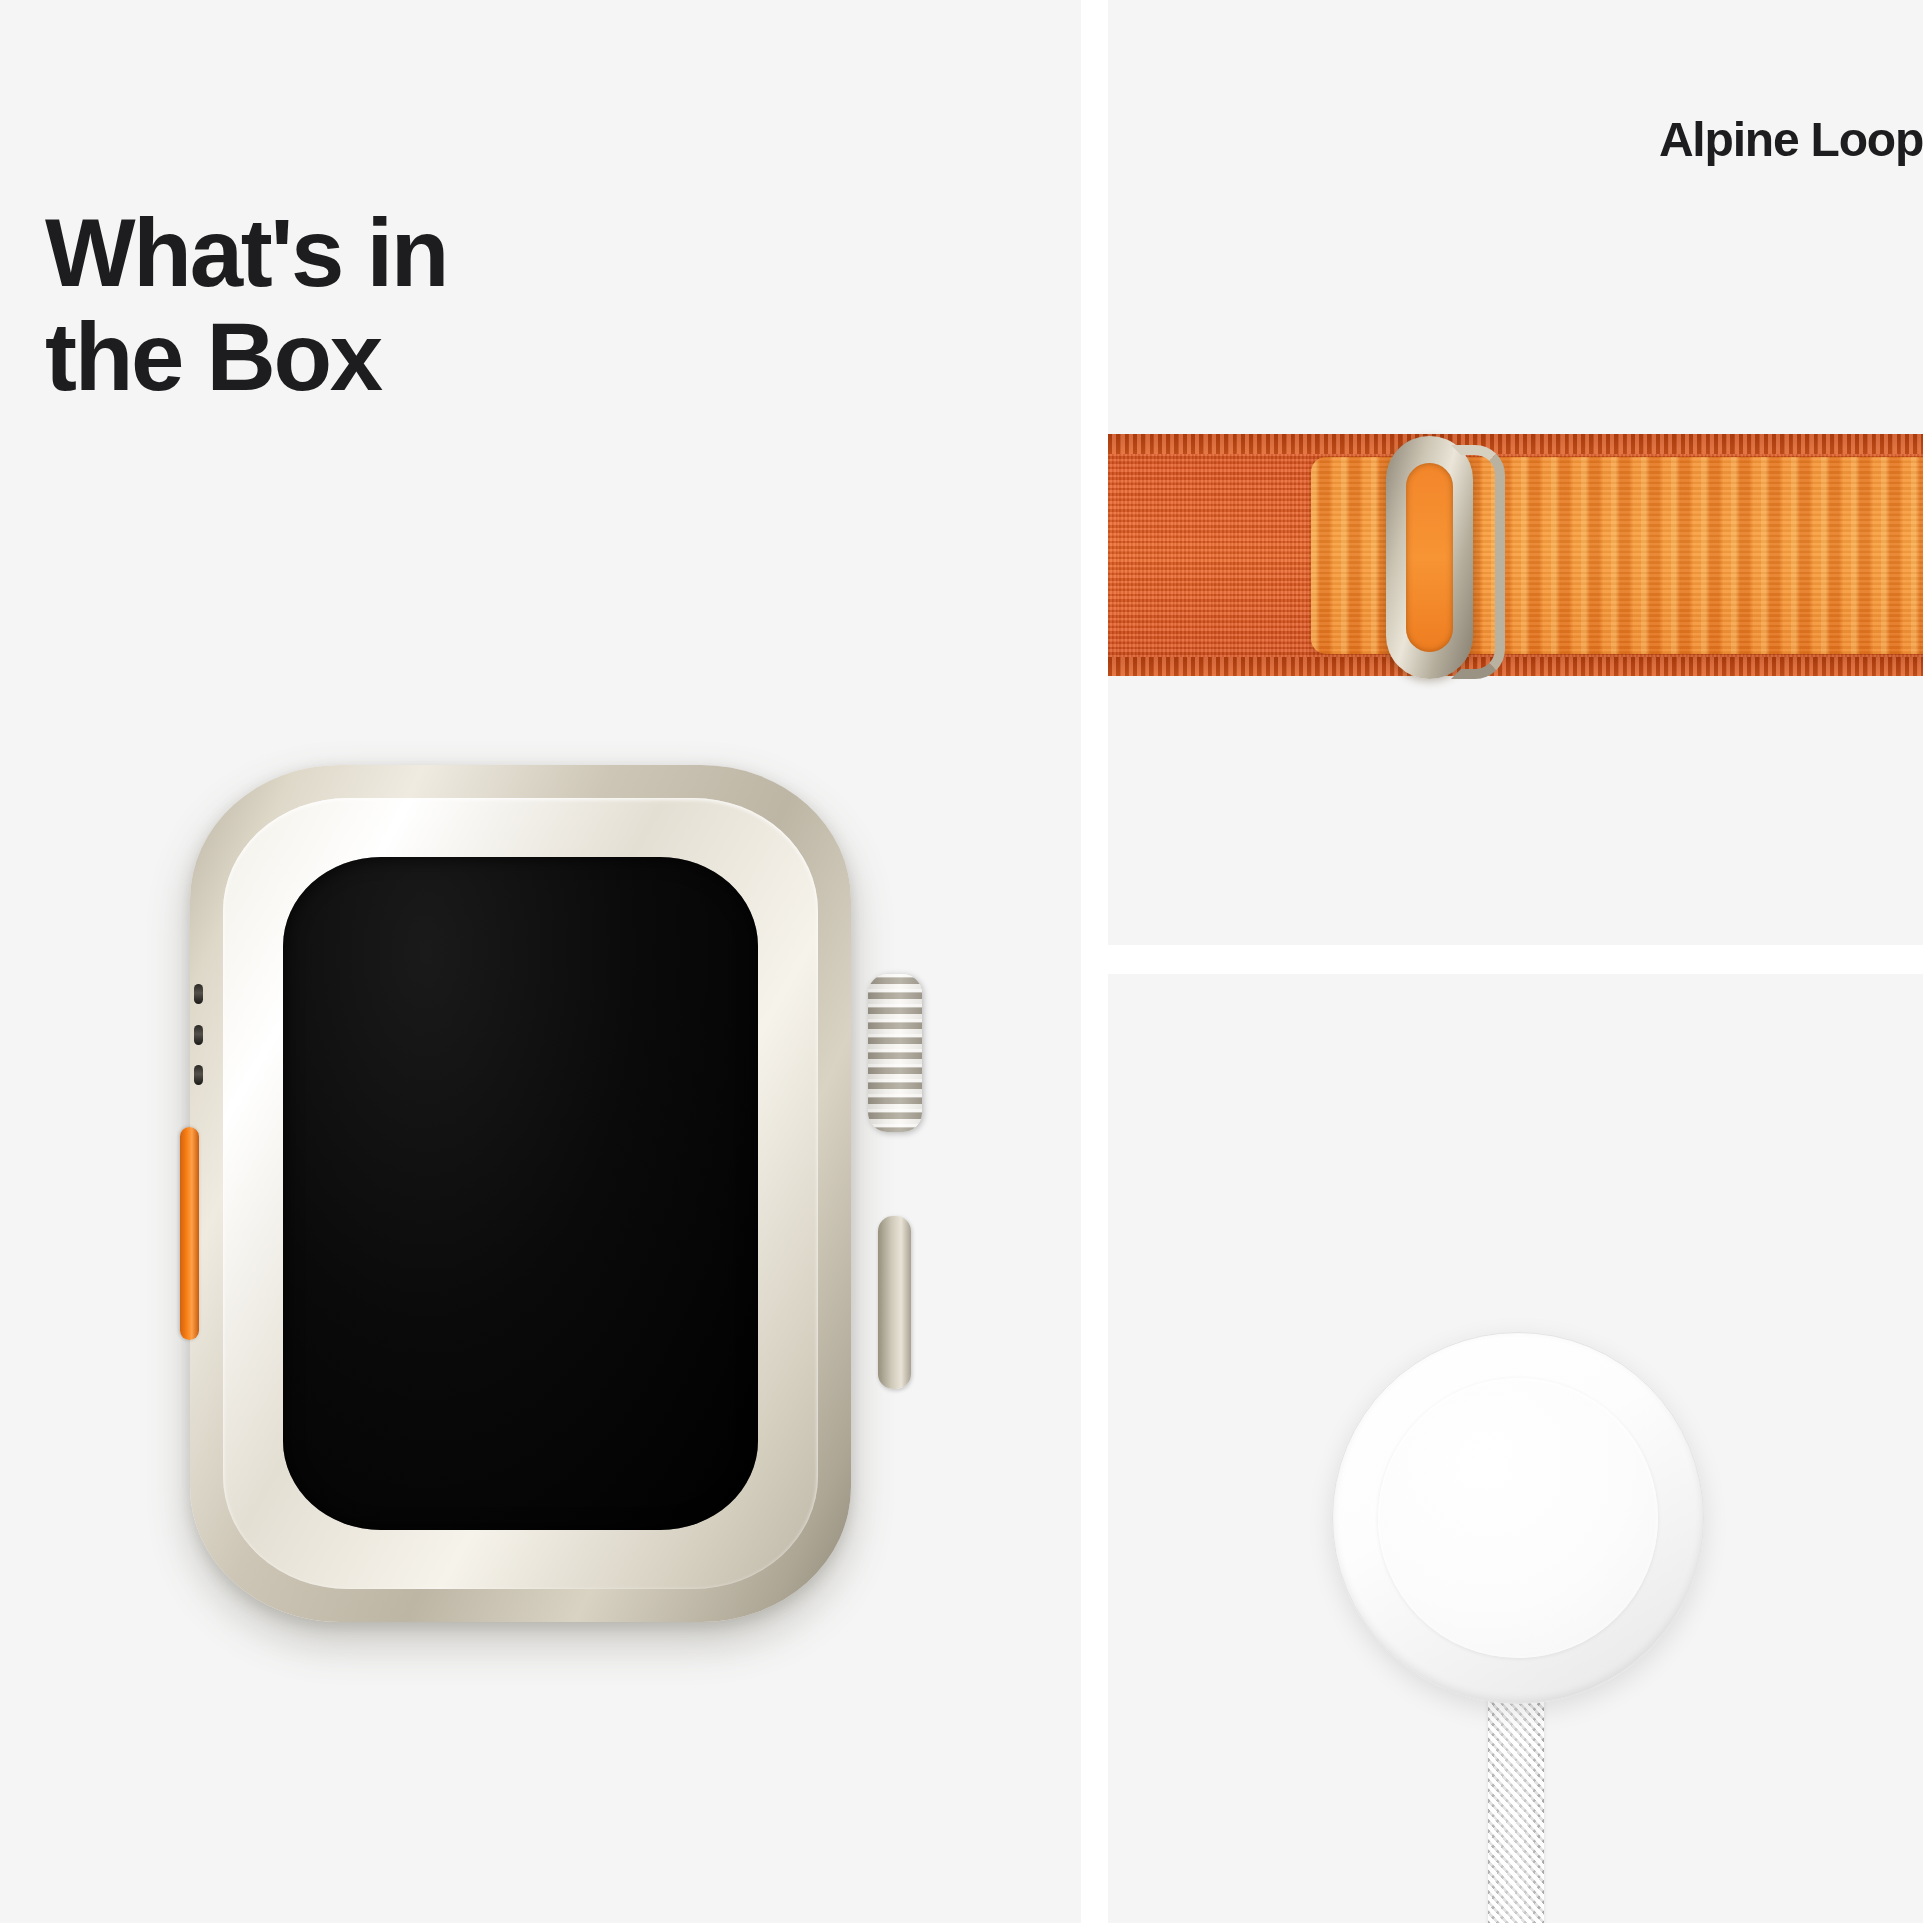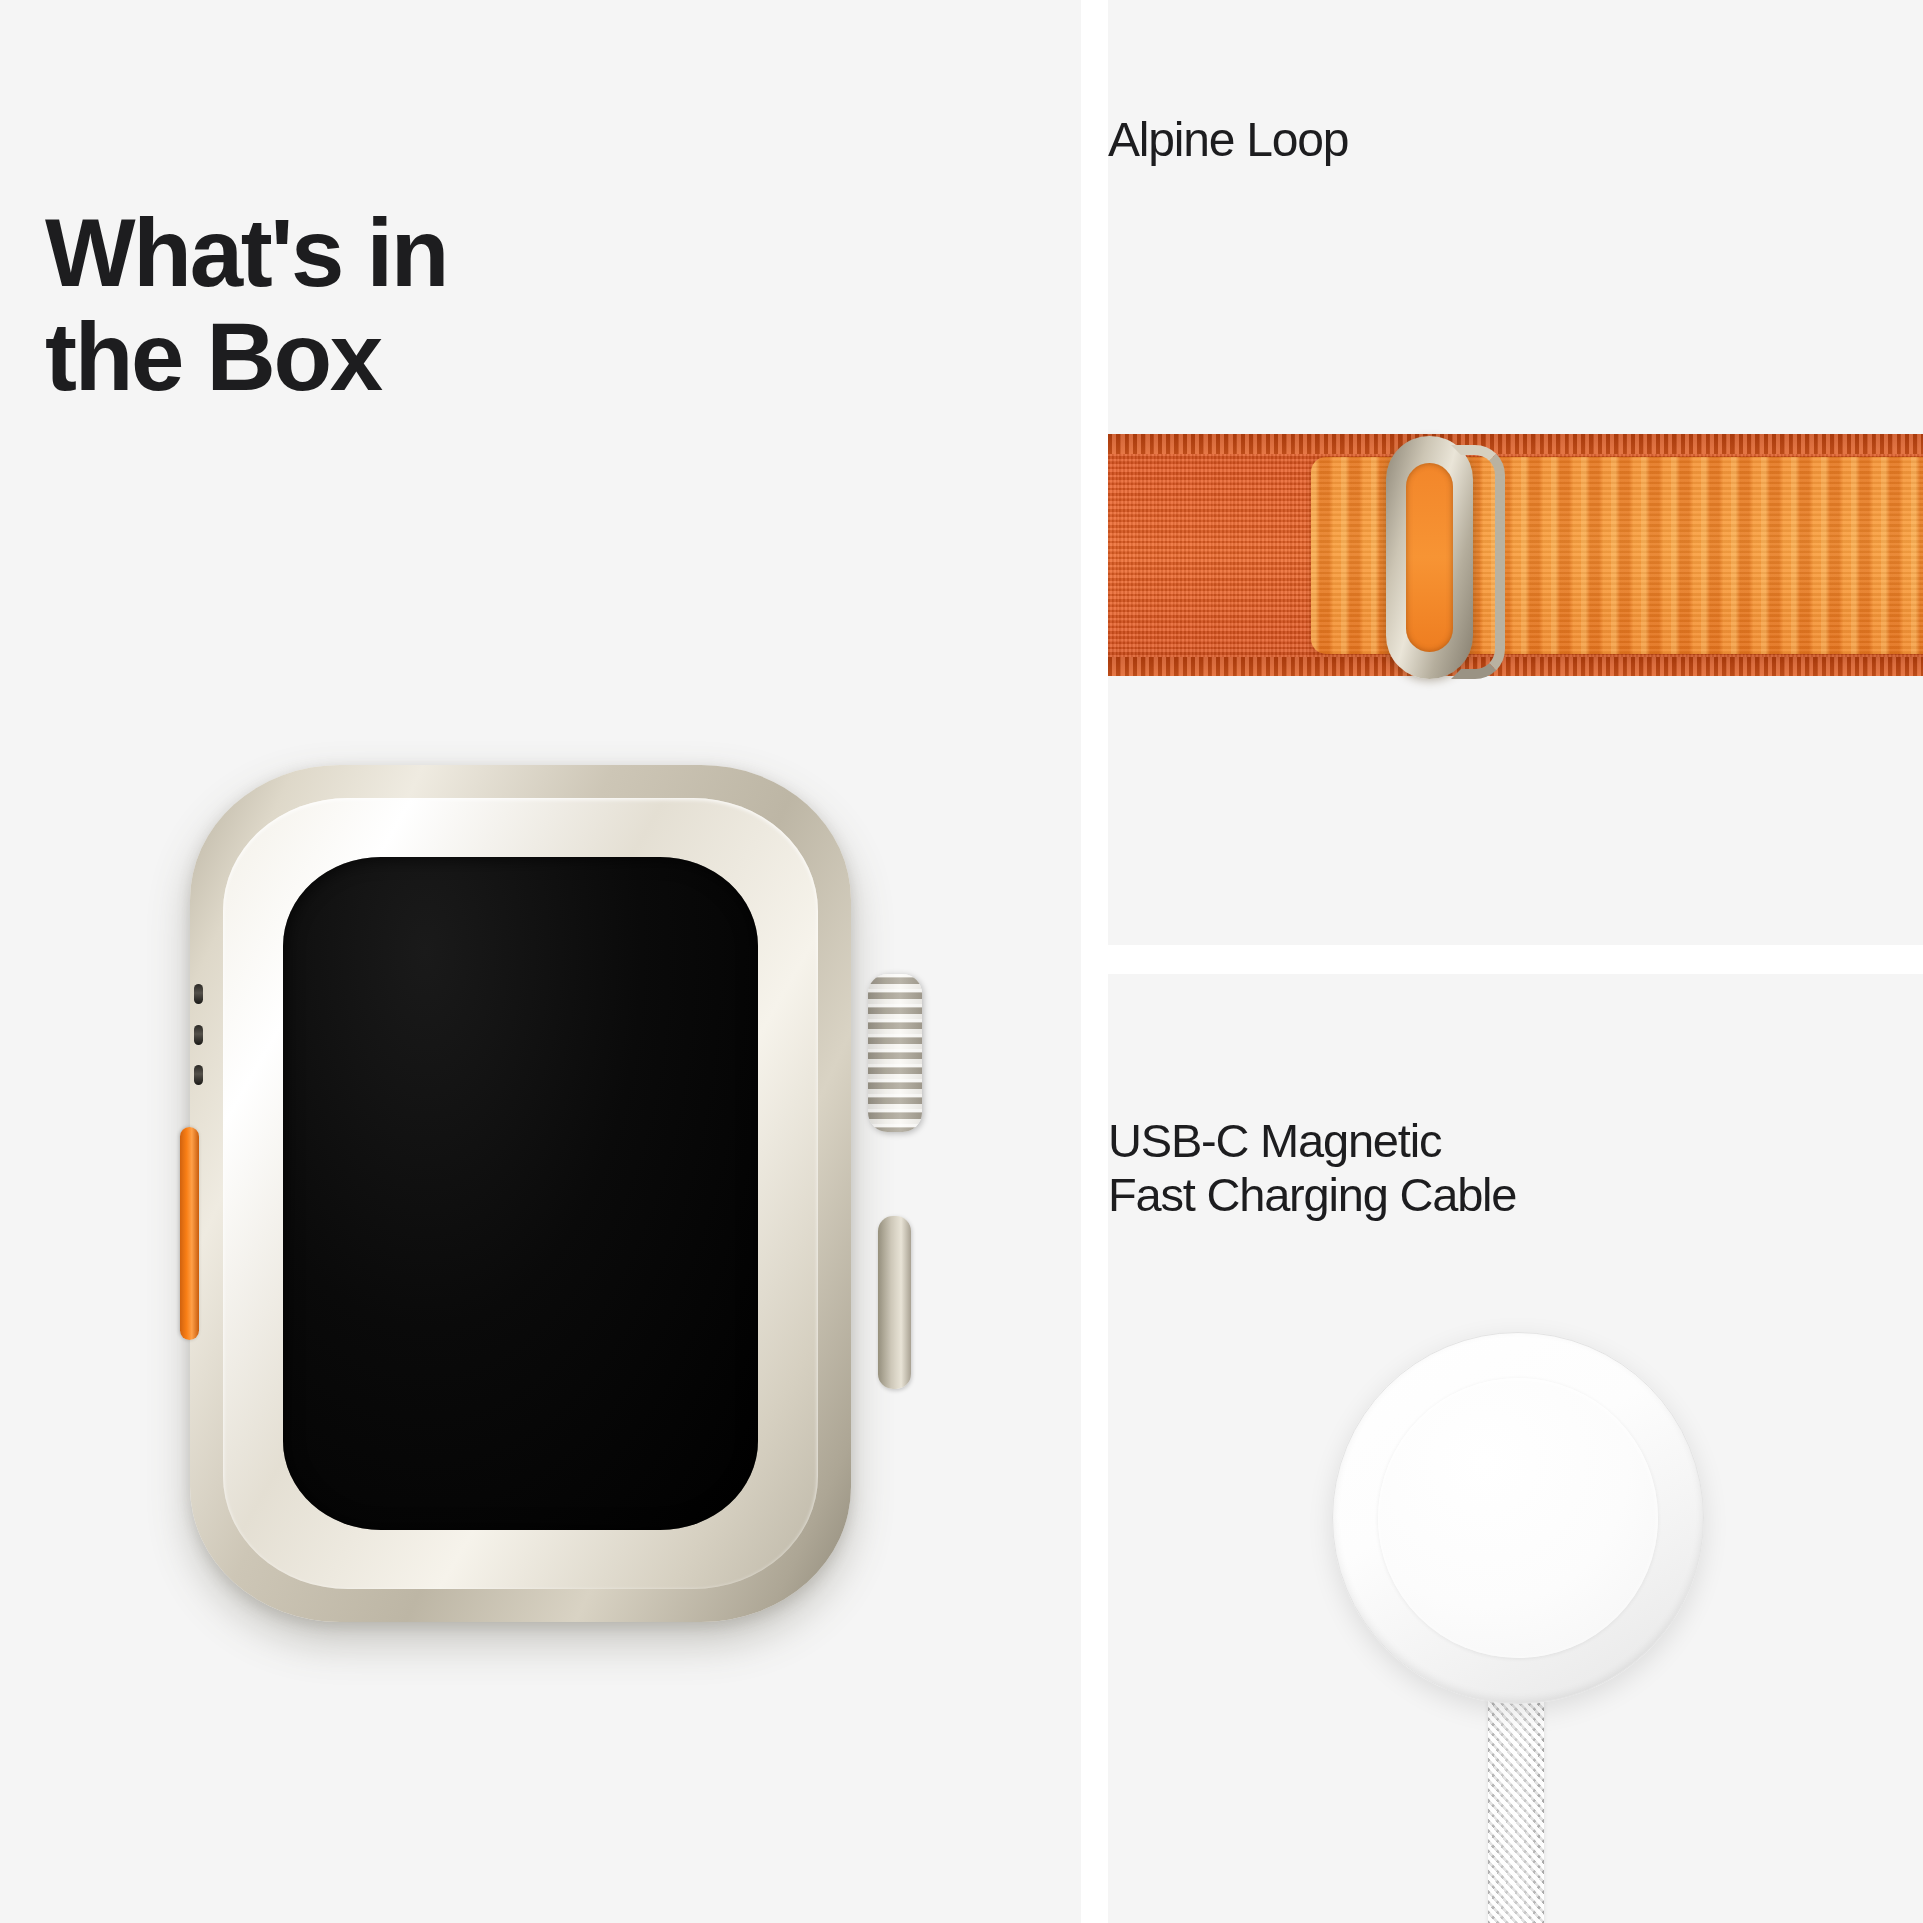--- a/index.html
+++ b/index.html
@@ -48,22 +48,22 @@
     text-align: left;
     font-size: 96px;
     font-weight: bold;
     line-height: 1.08;
     letter-spacing: -2.3px;
     color: #1d1d1f;
     white-space: pre-line;
   }
   .panel-label {
     position: absolute;
-    text-align: left;
-    font-weight: normal;
+    text-align: right;
+    font-weight: bold;
     color: #1d1d1f;
     line-height: 1.14;
     letter-spacing: -1.2px;
     white-space: pre-line;
   }
   #label-alpine-loop {
     left: 0px;
     top: 113px;
     width: 815px;
     font-size: 48px;
@@ -385,22 +385,20 @@
       <div id="band-buckle">
         <div class="buckle-ring"></div>
         <div class="buckle-slot"></div>
         <div class="buckle-hook"></div>
       </div>
     </div>
   </div>
 
   <div class="panel" id="panel-charger">
 
-    <div class="panel-label" id="label-charging-cable">USB-C Magnetic
-Fast Charging Cable</div>
 
     <div id="charger-figure">
       <div id="charger-cable"></div>
       <div id="charger-puck">
         <div id="charger-puck-inner"></div>
       </div>
     </div>
   </div>
 
 </div>

